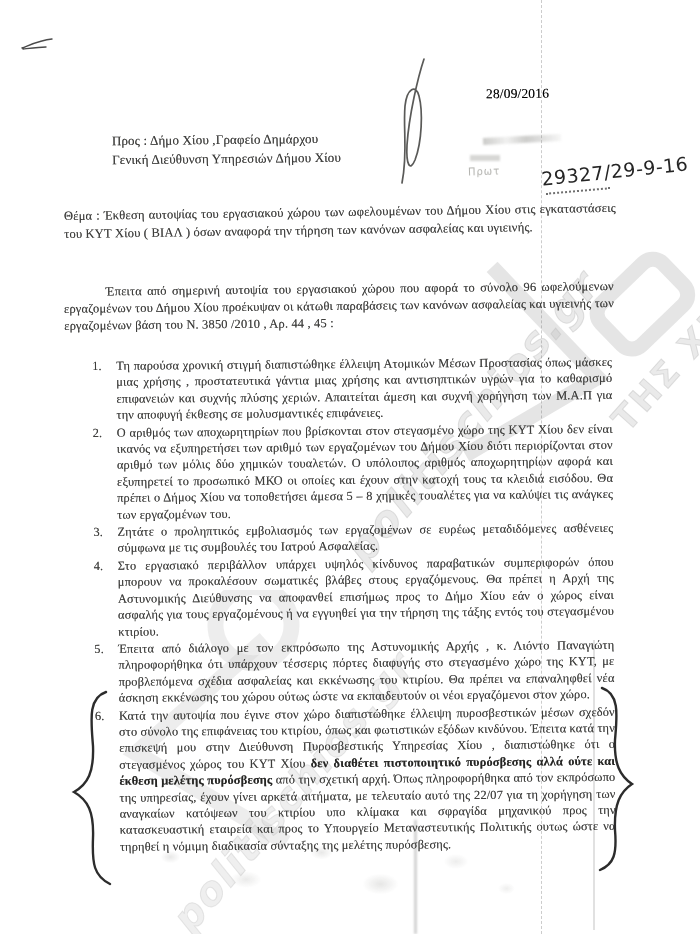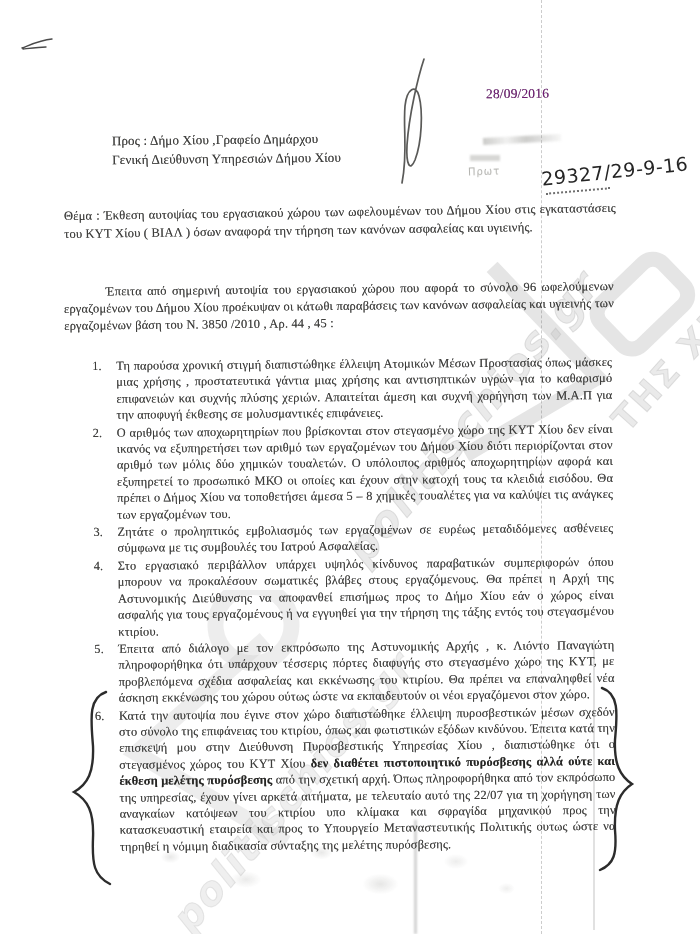--- a/index.html
+++ b/index.html
@@ -2,21 +2,21 @@
 <html lang="el"><head>
 <meta charset="utf-8">
 <style>
   html,body{margin:0;padding:0;background:#ffffff;}
   .page{
     position:relative;width:700px;height:934px;background:#ffffff;overflow:hidden;
     font-family:"Liberation Serif","DejaVu Serif",serif;color:#3d3d3b;
   }
   
   .typed{text-shadow:0 0 .5px rgba(70,70,70,.65);letter-spacing:.15px;}
-  .date{position:absolute;left:486px;top:86px;font-size:13.5px;color:#701a75;transform:rotate(-.5deg);}
+  .date{position:absolute;left:486px;top:86px;font-size:13.5px;color:#000000;transform:rotate(-.5deg);}
   .recipient{position:absolute;left:112px;top:131px;font-size:13px;line-height:18.5px;transform:rotate(-.6deg);white-space:nowrap;}
   .subject{position:absolute;left:64px;top:203px;width:552px;font-size:12.6px;line-height:18px;text-align:justify;transform:rotate(-.85deg);}
   .intro{position:absolute;left:64px;top:281px;width:550px;font-size:12.5px;line-height:17px;text-align:justify;text-indent:42px;transform:rotate(-.6deg);}
   .list{position:absolute;left:92px;top:356px;width:522px;font-size:12.4px;line-height:16.4px;transform:rotate(-.45deg);}
   .item{position:relative;margin:0 0 1px 0;}
   .item .num{position:absolute;left:2px;top:0;}
   .item .itext{margin:0;padding-left:26px;text-align:justify;}
   .item .itext .b{font-weight:bold;color:#262624;}
   
   .protocol{

